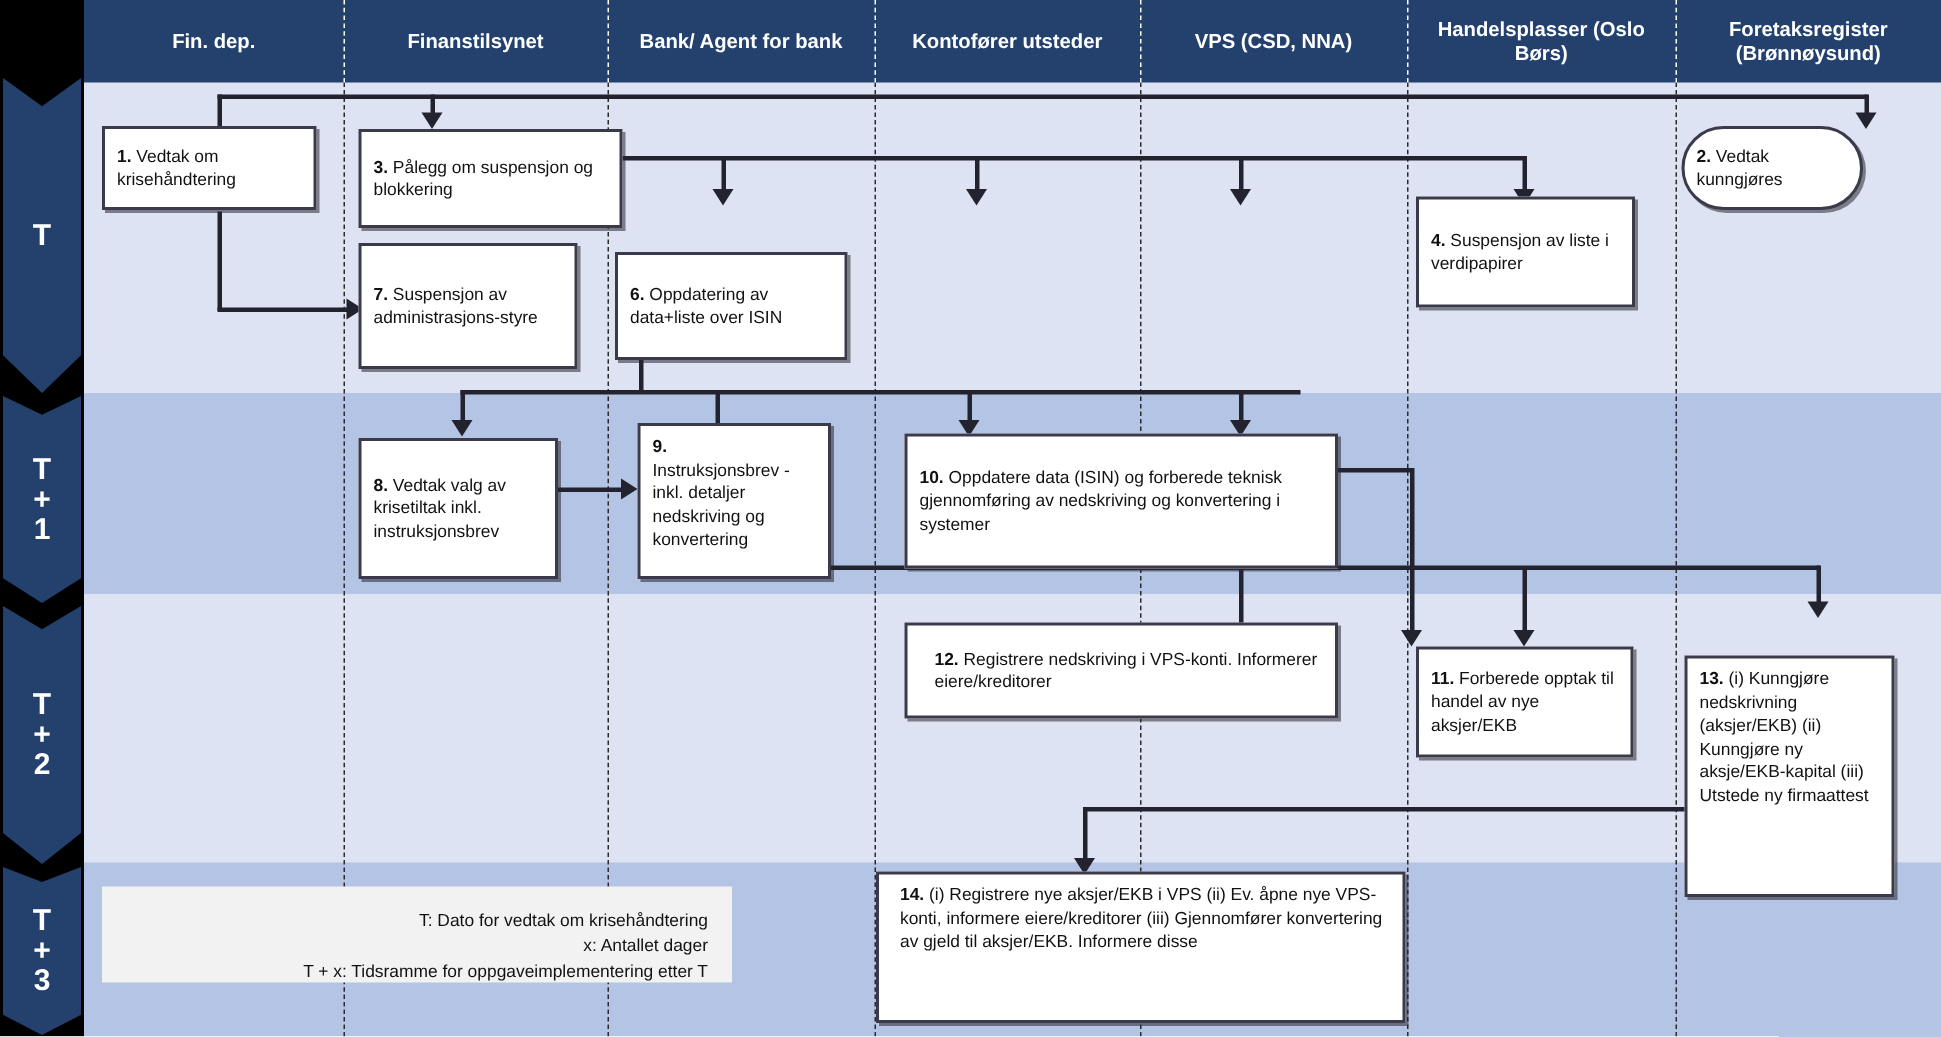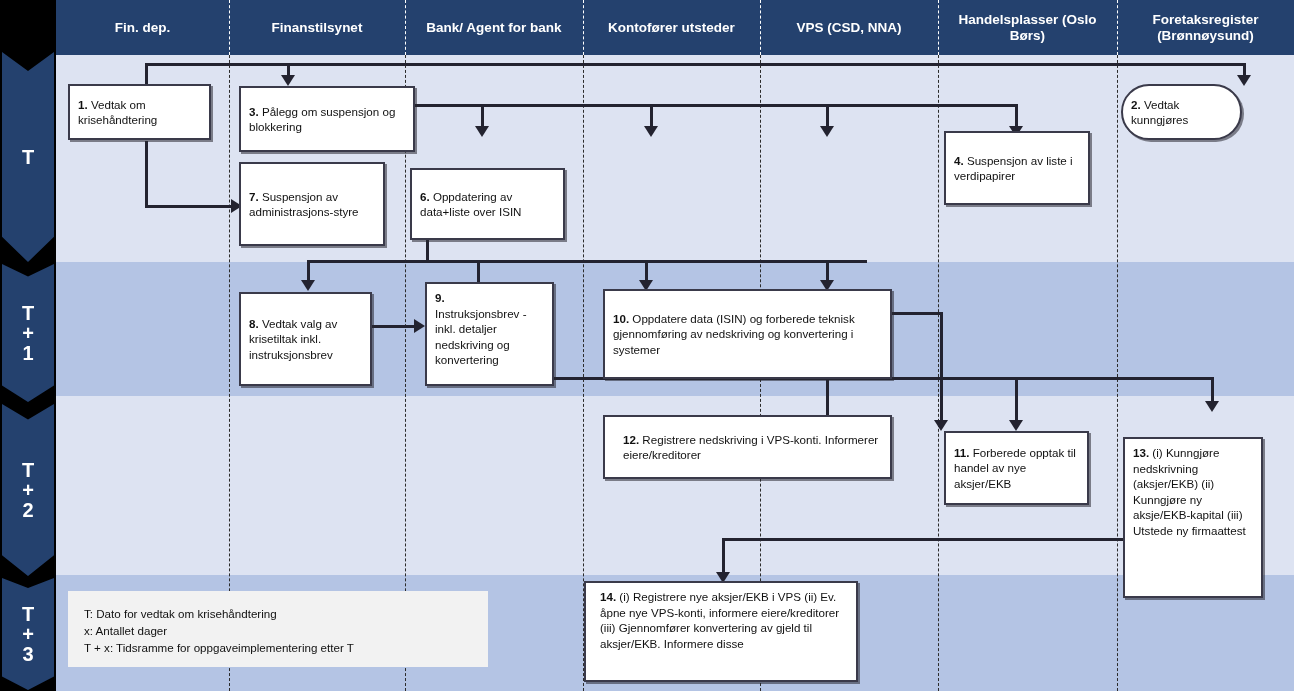--- a/index.html
+++ b/index.html
@@ -222,25 +222,25 @@
     <div class="box mid" style="left:888px;top:431px;width:145px;height:74px;">
       <div><b>11.</b>
       <span>Forberede opptak til handel av nye aksjer/EKB</span></div>
     </div>
 
     <div class="box" style="left:1067px;top:407px;width:140px;height:161px;margin-top:30px;">
       <div><b>13.</b>
       <span>(i) Kunngjøre nedskrivning (aksjer/EKB) (ii) Kunngjøre ny aksje/EKB-kapital (iii) Utstede ny firmaattest</span></div>
     </div>
 
-    <div class="box" style="left:528px;top:581px;width:274px;height:101px;padding-left:14px;">
+    <div class="box" style="left:528px;top:581px;width:353px;height:101px;padding-left:14px;">
       <div><b>14.</b>
       <span>(i) Registrere nye aksjer/EKB i VPS (ii) Ev. åpne nye VPS-konti, informere eiere/kreditorer (iii) Gjennomfører konvertering av gjeld til aksjer/EKB. Informere disse</span></div>
     </div>
 
-    <div class="legend" style="left:12px;top:591px;width:420px;height:76px;">
+    <div class="legend" style="left:12px;top:591px;width:420px;height:64px;text-align:right;">
       <div>T: Dato for vedtak om krisehåndtering</div>
       <div>x: Antallet dager</div>
       <div>T + x: Tidsramme for oppgaveimplementering etter T</div>
     </div>
 
   </div>
 </div>
 
 </body></html>

